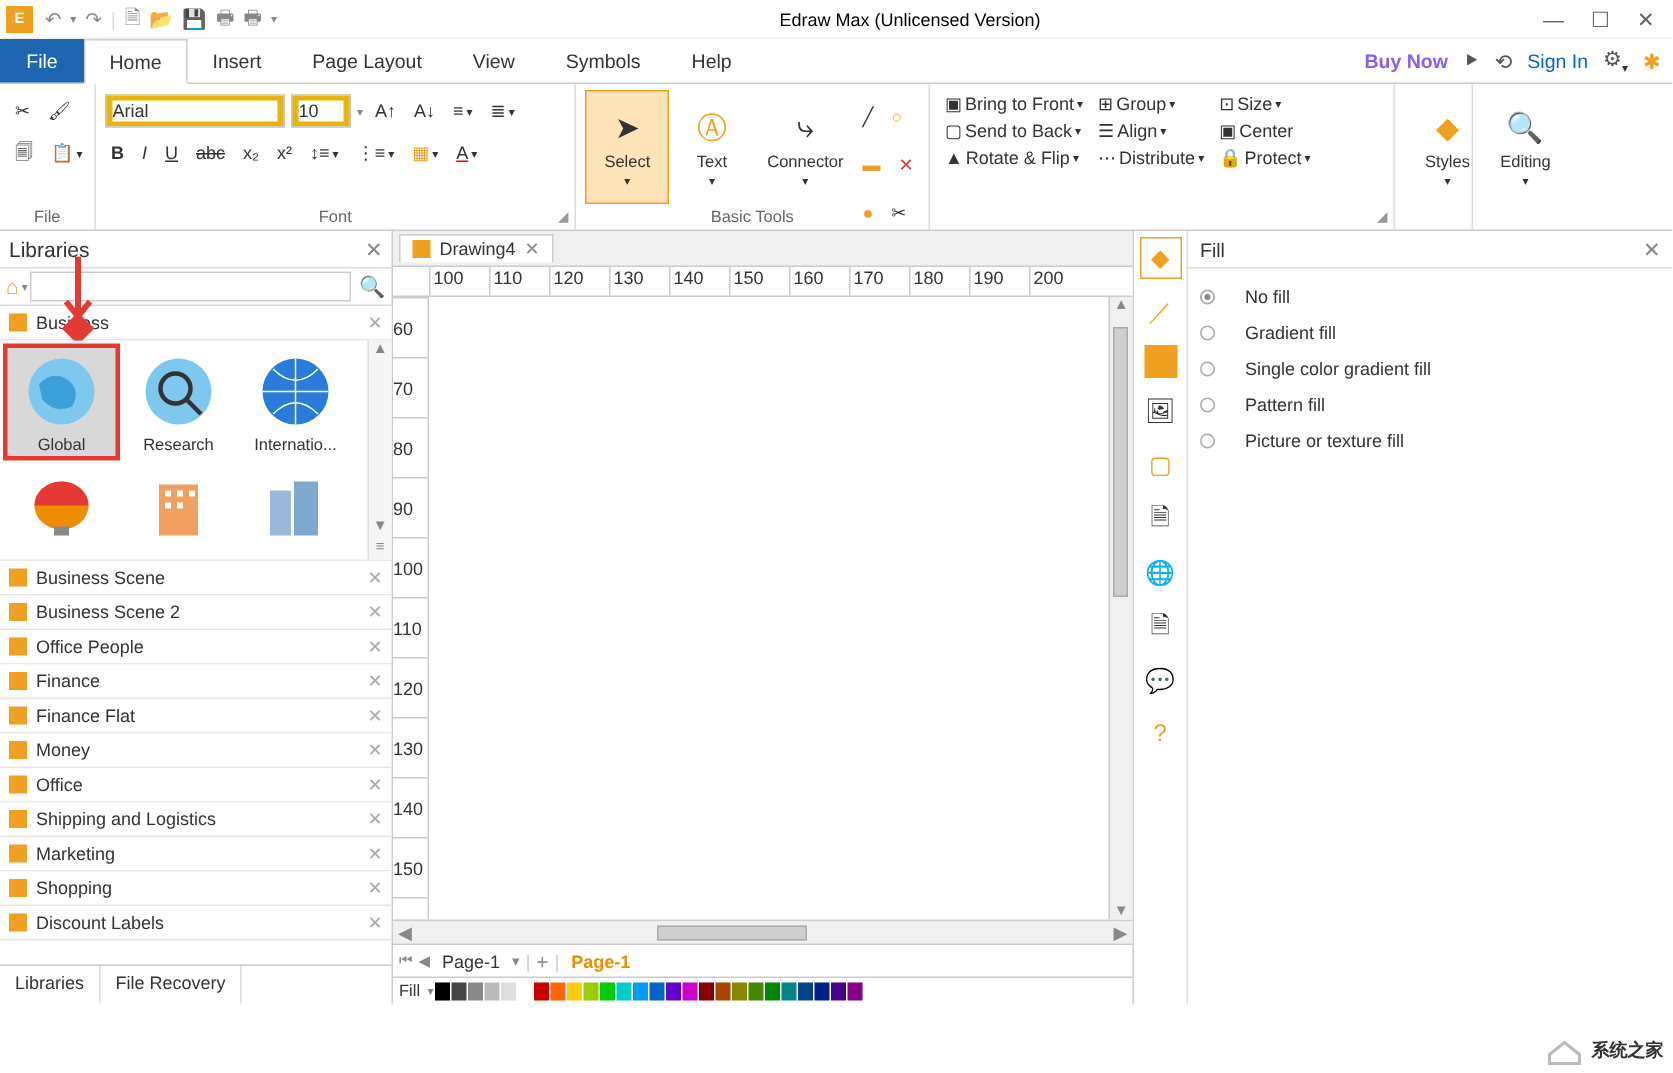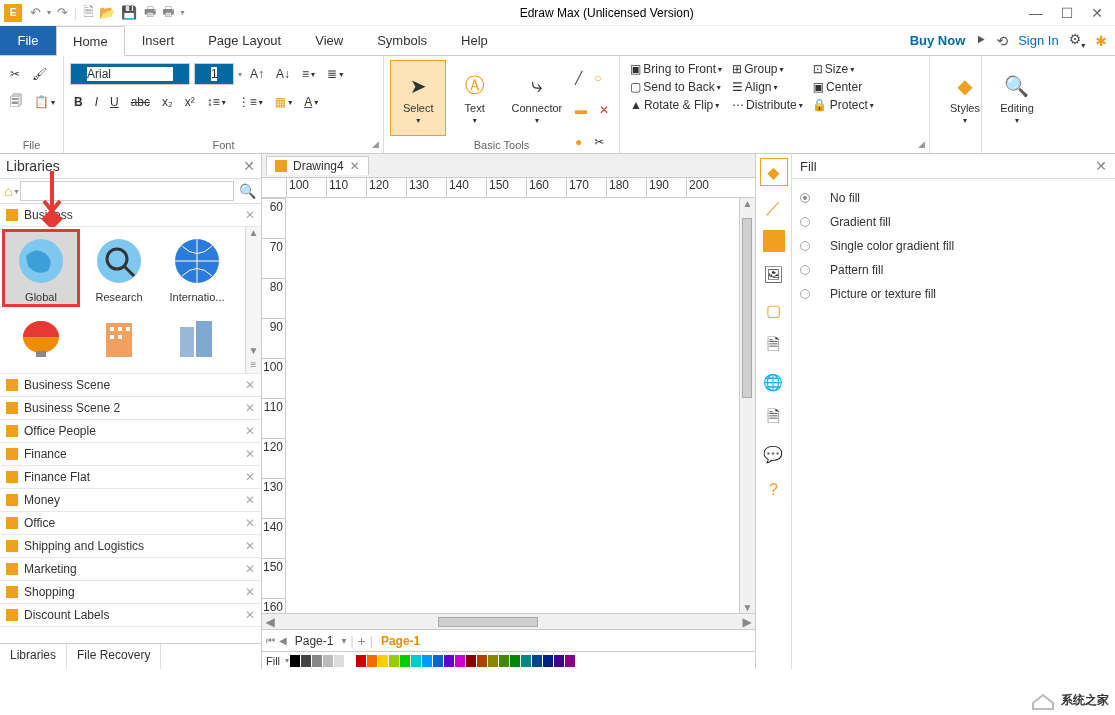--- a/index.html
+++ b/index.html
@@ -10,35 +10,35 @@
 .titlebar .qat span{font-size:13px;color:#888;cursor:pointer}
 .titlebar .title{flex:1;text-align:center;font-size:12px;color:#000000}
 .titlebar .winbtns{display:flex;gap:18px;margin-right:12px}
 .titlebar .winbtns span{font-size:14px;color:#666;cursor:pointer}
 .menubar{height:30px;display:flex;align-items:stretch;background:#fff;border-bottom:1px solid #ccc}
 .menubar .filebtn{background:#1f66b0;color:#fff;width:56px;display:flex;align-items:center;justify-content:center;font-size:13px;cursor:pointer}
 .menubar .tab{padding:0 16px;display:flex;align-items:center;font-size:13px;color:#333;cursor:pointer;border:1px solid transparent}
 .menubar .tab.active{border:1px solid #ccc;border-bottom:1px solid #fff;background:#fff;margin-bottom:-1px}
 .menubar .spacer{flex:1}
 .menubar .right{display:flex;align-items:center;gap:10px;padding-right:8px}
-.menubar .buynow{color:#0369a1;font-weight:bold;font-size:13px}
+.menubar .buynow{color:#8b5cf6;font-weight:bold;font-size:13px}
 .menubar .signin{color:#0066cc;font-size:13px}
 .menubar .icon{font-size:14px;color:#555}
 .ribbon{height:98px;display:flex;background:#fff;border-bottom:1px solid #ccc}
 .rgroup{border-right:1px solid #ddd;padding:4px 6px;display:flex;flex-direction:column;position:relative}
 .rgroup .glabel{position:absolute;bottom:2px;left:0;right:0;text-align:center;font-size:11px;color:#666}
 .rgroup .dlg{position:absolute;bottom:4px;right:4px;font-size:9px;color:#999;cursor:pointer}
 .rrow{display:flex;align-items:center;gap:4px;height:28px}
 .rbtn{padding:2px 4px;cursor:pointer;display:flex;align-items:center;gap:2px;font-size:12px}
 .rbigl{display:flex;flex-direction:column;align-items:center;justify-content:center;width:58px;height:76px;cursor:pointer;gap:2px}
 .rbigl.active{background:#fde3b8;border:1px solid #f0a020}
 .rbigl .ico{width:28px;height:28px;display:flex;align-items:center;justify-content:center;font-size:20px}
 .rbigl .lbl{font-size:11px}
 .rbigl .drop{font-size:8px}
-.fontbox{border:1px solid #ccc;height:22px;padding:0 16px;display:flex;align-items:center;background:#0369a1}
+.fontbox{border:1px solid #ccc;height:22px;padding:0 4px;display:flex;align-items:center;background:#eab308}
 .fontbox input{border:none;outline:none;font-size:12px;width:100%}
 .workspace{display:flex;height:515px}
 .libpanel{width:262px;border-right:1px solid #ccc;display:flex;flex-direction:column}
 .libhead{display:flex;align-items:center;justify-content:space-between;padding:4px 6px;border-bottom:1px solid #ddd}
 .libhead .title{font-size:14px;color:#333}
 .libhead .close{font-size:14px;color:#888;cursor:pointer}
 .libtool{display:flex;align-items:center;padding:2px 4px;border-bottom:1px solid #ddd;gap:2px;position:relative}
 .libtool .home{font-size:14px;color:#f0a020}
 .libtool input{flex:1;border:1px solid #ccc;height:20px;padding:0 4px}
 .libtool .search{font-size:14px;color:#555;cursor:pointer;margin-left:4px}
@@ -59,21 +59,21 @@
 .libtabs .t{padding:4px 10px;font-size:12px;cursor:pointer;border-right:1px solid #ddd}
 .canvas-area{flex:1;display:flex;flex-direction:column;position:relative;min-width:0}
 .doctabs{height:24px;display:flex;align-items:center;background:#f0f0f0;border-bottom:1px solid #ccc;padding-left:4px}
 .doctab{background:#fff;border:1px solid #ccc;border-bottom:none;padding:2px 8px;display:flex;align-items:center;gap:6px;font-size:12px}
 .doctab .dicon{width:12px;height:12px;background:#f0a020}
 .doctab .x{color:#888;cursor:pointer}
 .ruler-h{height:20px;background:#fff;border-bottom:1px solid #ccc;display:flex;font-size:9px;color:#666;overflow:hidden;position:relative}
 .ruler-h .tick{width:40px;flex-shrink:0;border-left:1px solid #ccc;padding-left:2px}
 .canvas-body{flex:1;display:flex;overflow:hidden}
 .ruler-v{width:24px;background:#fff;border-right:1px solid #ccc;display:flex;flex-direction:column;font-size:9px;color:#666;overflow:hidden}
-.ruler-v .tick{height:40px;flex-shrink:0;border-top:1px solid #ccc;padding-top:1px;text-align:right;padding-right:2px}
+.ruler-v .tick{height:40px;flex-shrink:0;border-top:1px solid #ccc;padding-top:13px;padding-right:2px}
 .canvas{flex:1;background:#fff;position:relative}
 .hscroll{height:16px;background:#f0f0f0;border-top:1px solid #ccc;display:flex;align-items:center}
 .hscroll .thumb{position:relative;left:160px;width:100px;height:10px;background:#cfcfcf;border:1px solid #aaa}
 .hscroll .arr{width:16px;text-align:center;color:#888;cursor:pointer}
 .hscroll .track{flex:1;margin-right:16px}
 .pagebar{height:22px;display:flex;align-items:center;border-top:1px solid #ccc;padding-left:4px;gap:4px}
 .pagebar .nav{font-size:10px;color:#888;cursor:pointer}
 .pagebar .pg{font-size:12px;padding:0 4px}
 .pagebar .pg.active{color:#f08c00;font-weight:bold}
 .pagebar .plus{font-size:14px;color:#888;cursor:pointer}

